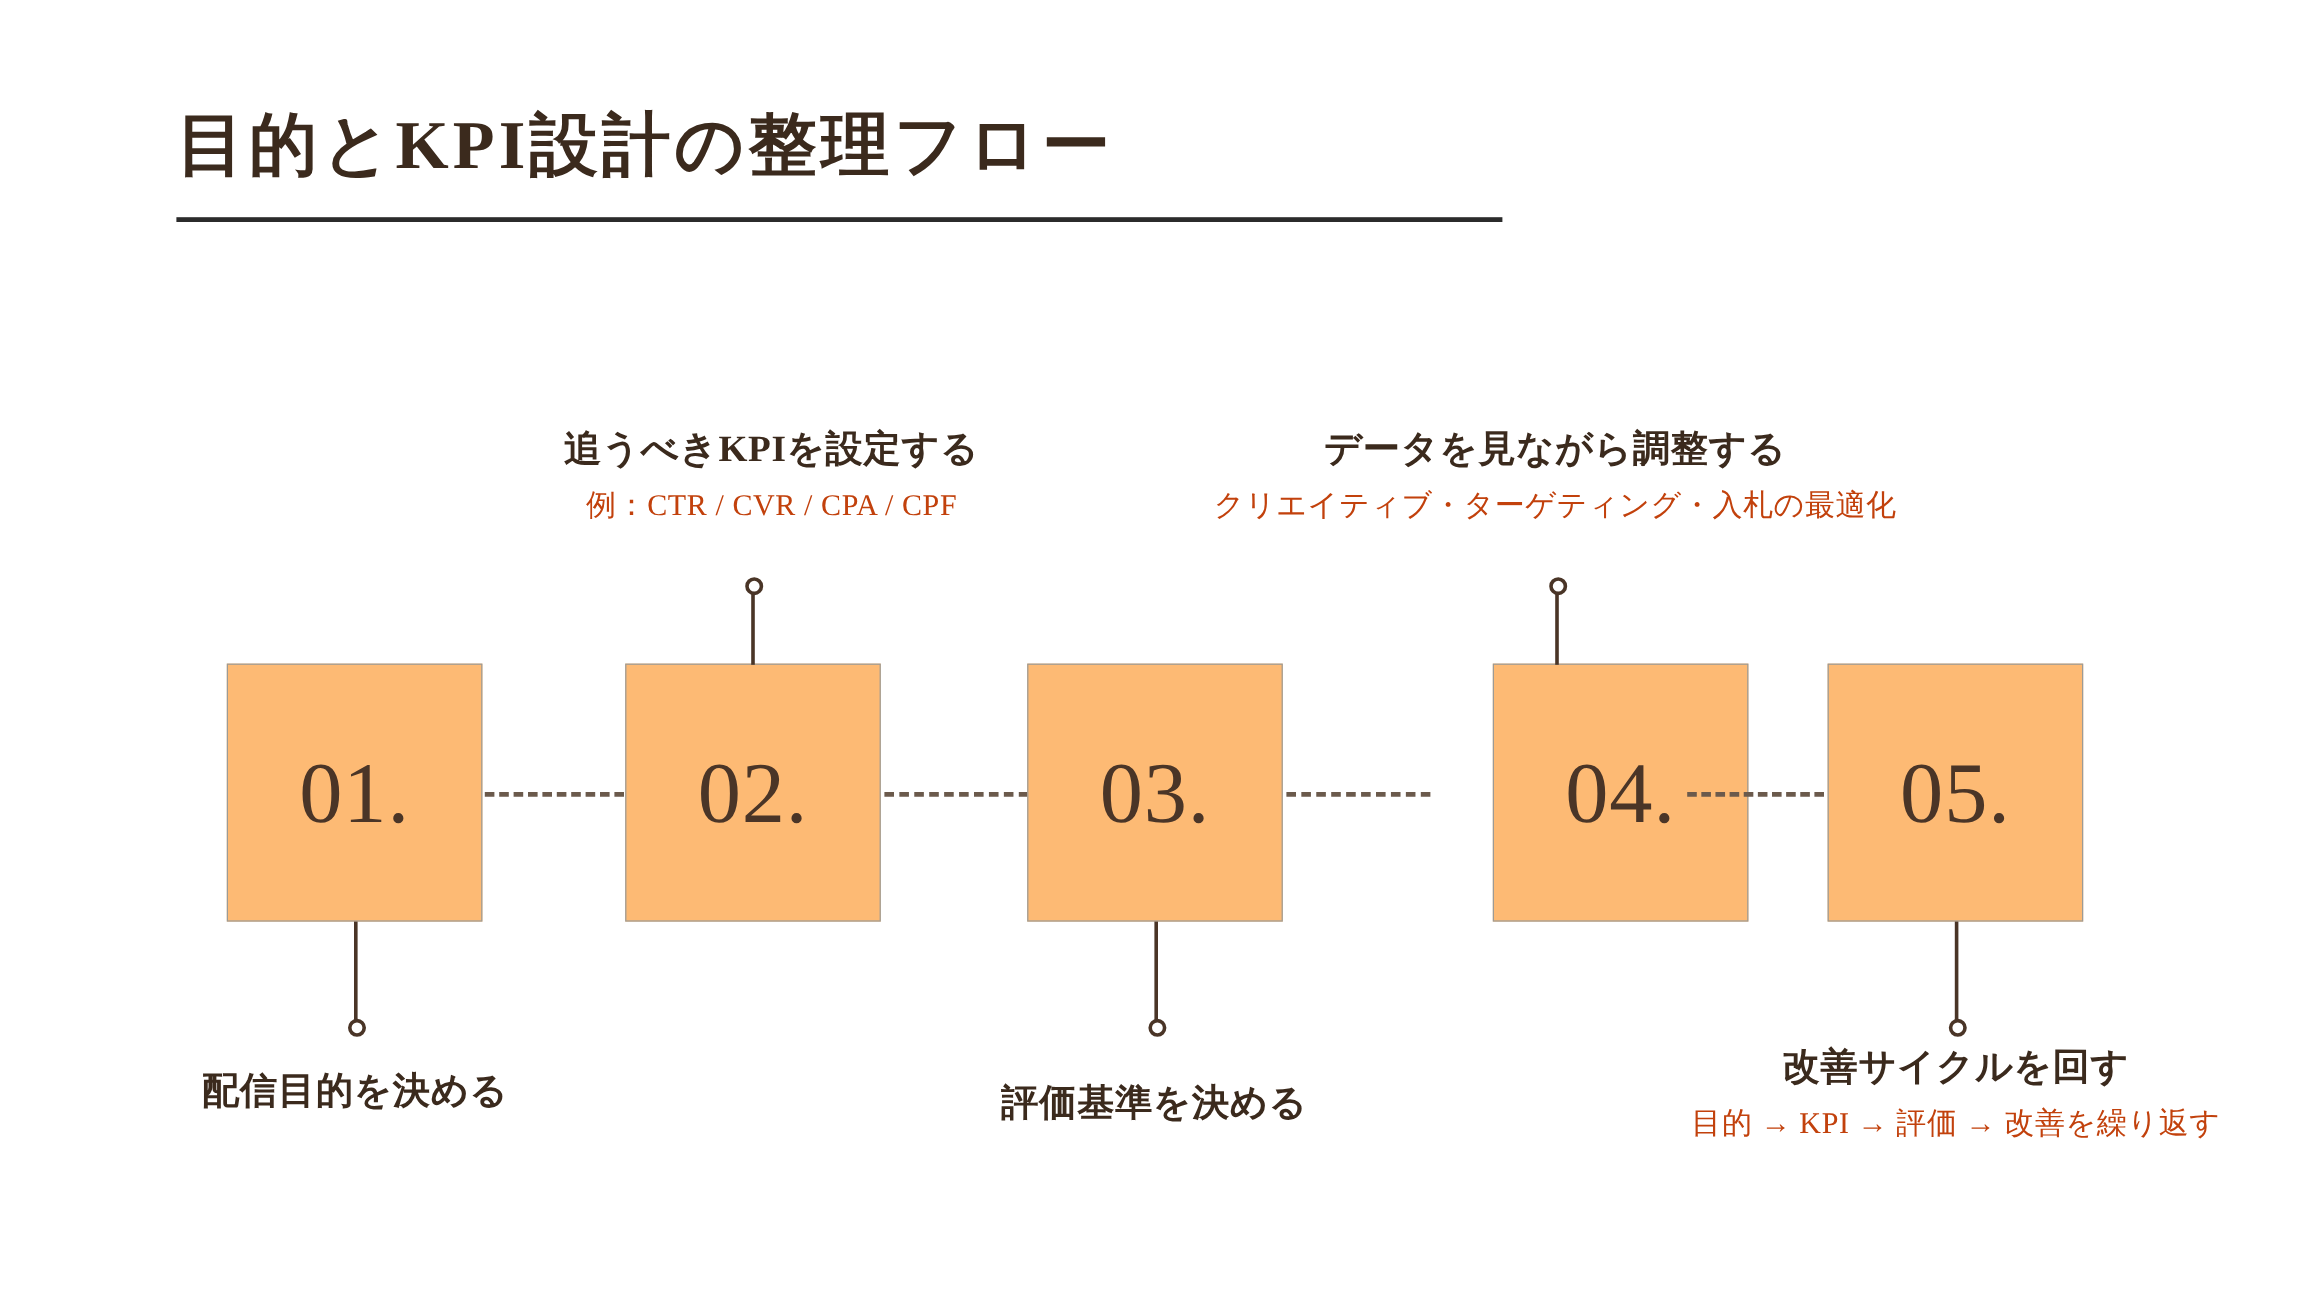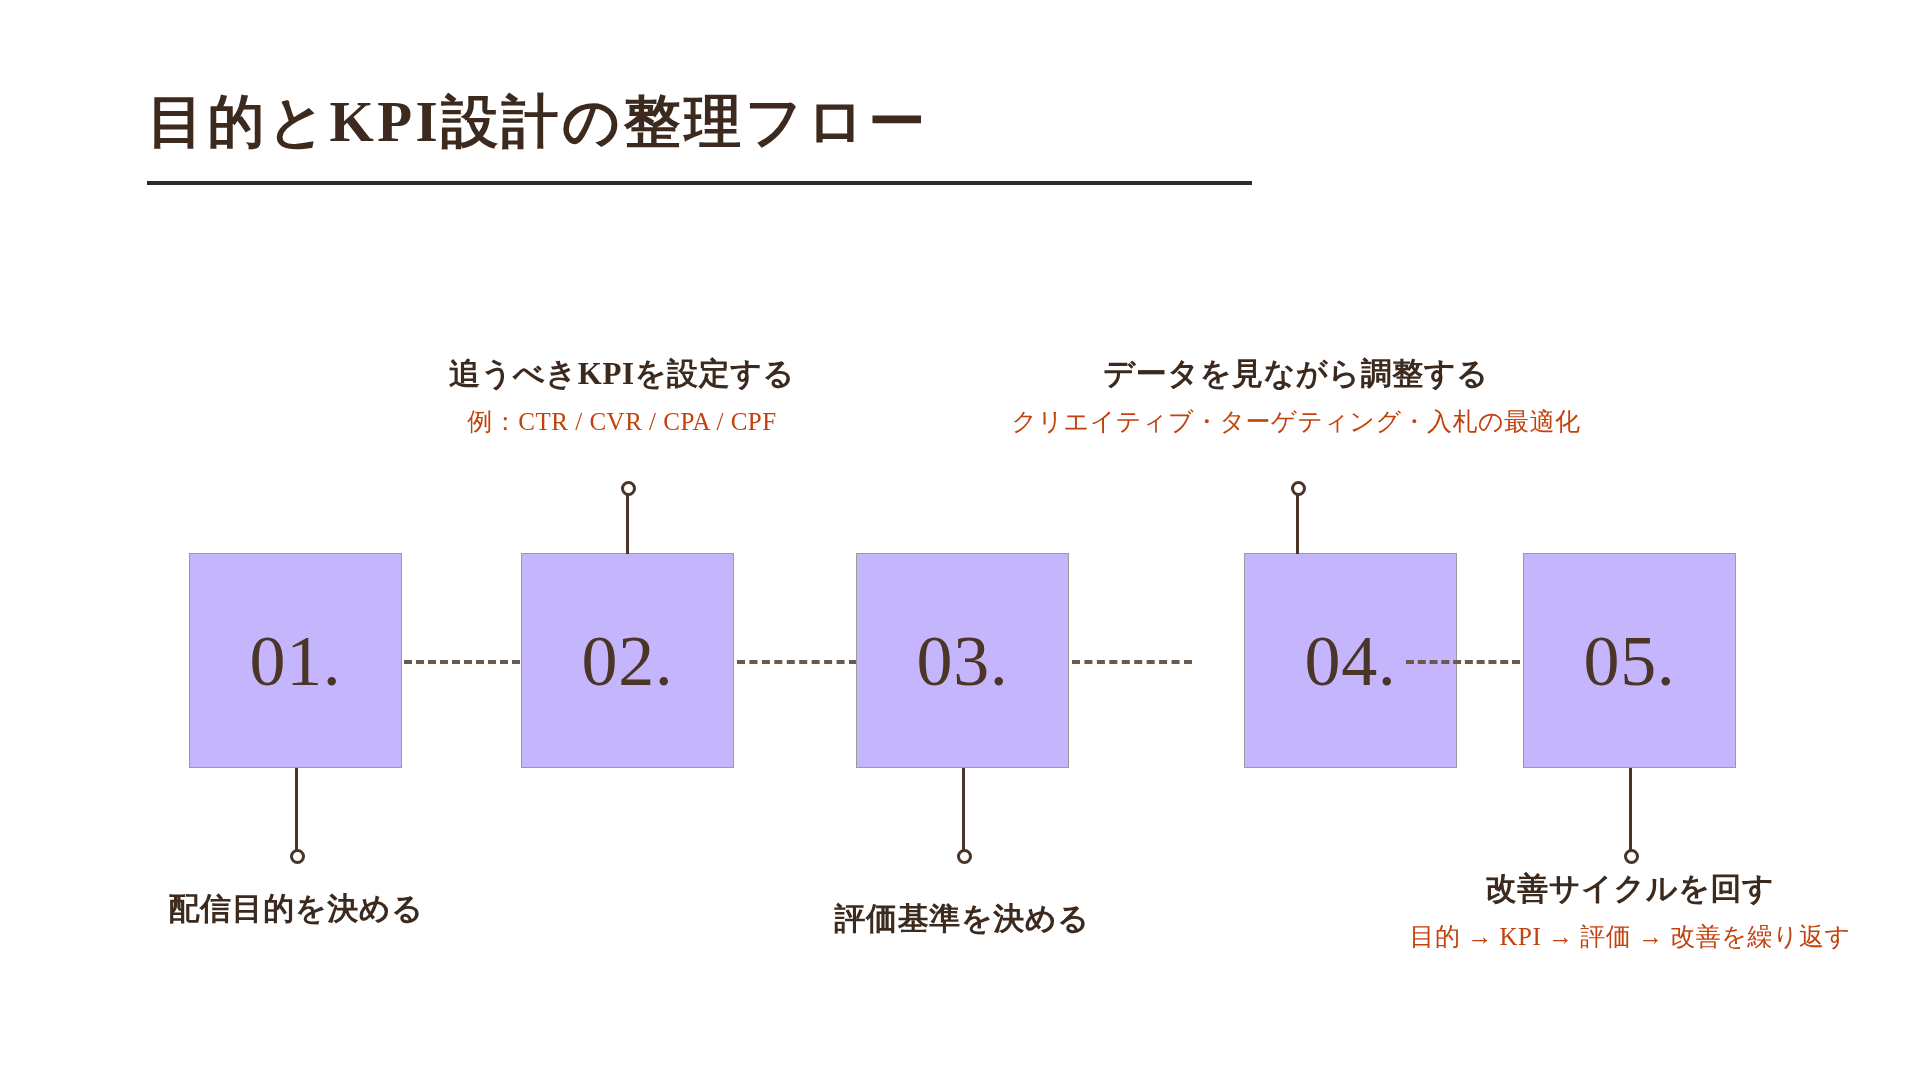--- a/index.html
+++ b/index.html
@@ -49,21 +49,21 @@
     width: 1920px;
     height: 1080px;
   }
 
   .step-box {
     position: absolute;
     width: 213px;
     height: 215px;
     top: 553px;
     border: 1.6px solid #9b9b97;
-    background: #c4b5fd;
+    background: #fdba74;
     box-sizing: border-box;
   }
   .step-number {
     position: absolute;
     left: 0;
     right: 0;
     top: 50%;
     transform: translateY(-50%);
     text-align: center;
     font-family: "Liberation Serif", "DejaVu Serif", serif;
@@ -143,21 +143,21 @@
     <div class="callout-title">配信目的を決める</div>
   </div>
 
   <div class="dash-link" style="left:404px; width:116px;"></div>
 
   <div class="step-box" style="left:521px;">
     <div class="step-number">02.</div>
   </div>
   <div class="leader" style="left:626px; top:492px; height:62px;"></div>
   <div class="leader-dot" style="left:627px; top:481px;"></div>
-  <div class="callout" style="left:326px; top:355px; width:592px;">
+  <div class="callout" style="left:347px; top:355px; width:592px;">
     <div class="callout-title">追うべきKPIを設定する</div>
     <div class="callout-sub">例：CTR / CVR / CPA / CPF</div>
   </div>
 
   <div class="dash-link" style="left:737px; width:120px;"></div>
 
   <div class="step-box" style="left:856px;">
     <div class="step-number">03.</div>
   </div>
   <div class="leader" style="left:962px; top:768px; height:88px;"></div>

